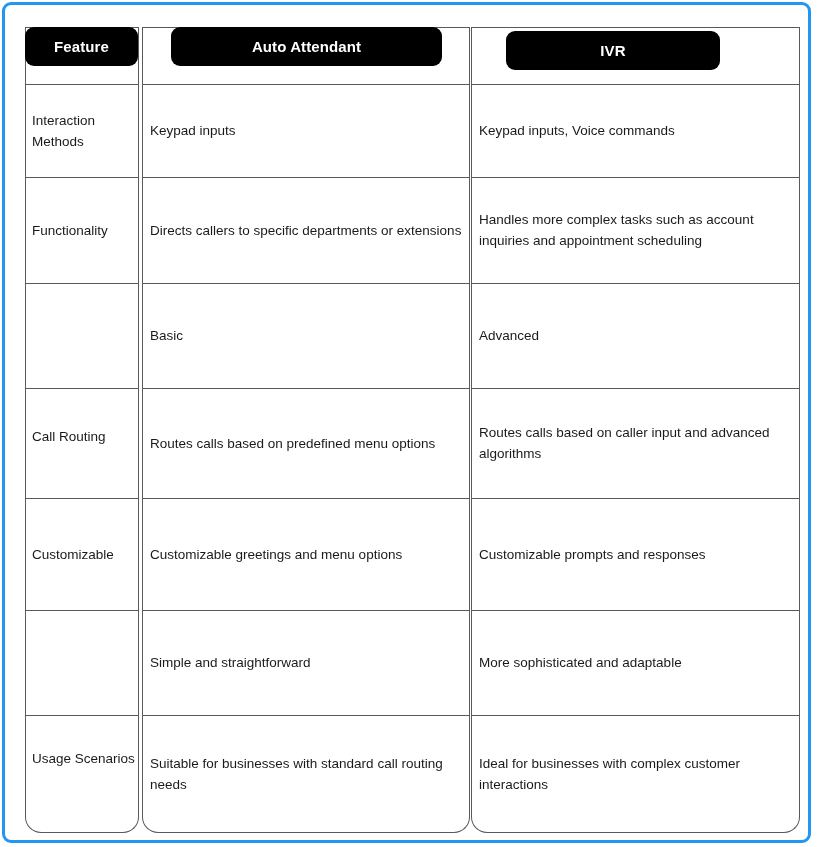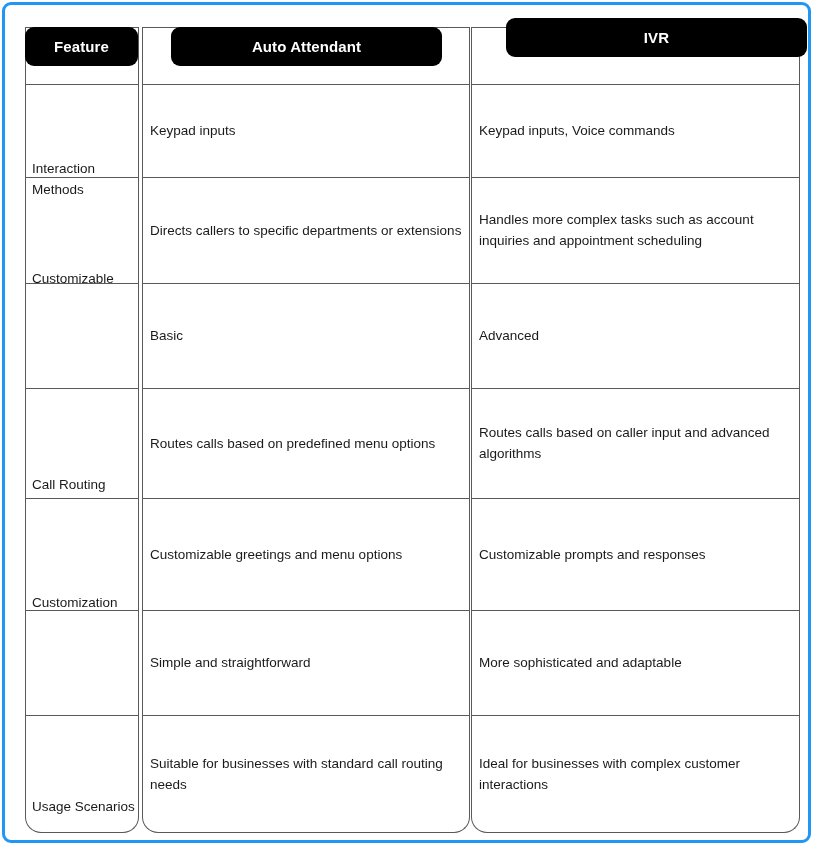--- a/index.html
+++ b/index.html
@@ -81,61 +81,61 @@
     font-weight: bold;
     font-size: 15px;
     display: flex;
     align-items: center;
     justify-content: center;
     letter-spacing: 0.1px;
     white-space: nowrap;
   }
   .pill-feature   { left: 20px;  top: 22px; width: 113px; }
   .pill-attendant { left: 166px; top: 22px; width: 271px; }
-  .pill-ivr       { left: 501px; top: 13px; width: 301px; }
+  .pill-ivr       { left: 501px; top: 26px; width: 214px; }
 
   
   .cell {
     position: absolute;
     box-sizing: border-box;
     font-size: 13.5px;
     line-height: 21px;
     color: #1a1a1a;
     display: flex;
     align-items: center;
   }
-  .cell-feature   { left: 6px;  width: 104px; margin-top: 48px; }
+  .cell-feature   { left: 6px;  width: 104px; }
   .cell-body      { left: 7px;  width: 312px; }
 
   .cell span { display: block; }
 </style>
 </head>
 <body>
 
 <div class="canvas">
 
   <div class="table-wrap">
 
     <div class="col col-feature">
         <div class="rowline" style="top: 57px;"></div>
         <div class="cell cell-feature" style="top: 57px; height: 93px;">
           <span>Interaction Methods</span>
         </div>
         <div class="rowline" style="top: 150px;"></div>
         <div class="cell cell-feature" style="top: 150px; height: 106px;">
-          <span>Customizable</span>
+          <span>Functionality</span>
         </div>
         <div class="rowline" style="top: 256px;"></div>
         <div class="rowline" style="top: 361px;"></div>
         <div class="cell cell-feature" style="top: 354px; height: 110px;">
           <span>Call Routing</span>
         </div>
         <div class="rowline" style="top: 471px;"></div>
         <div class="cell cell-feature" style="top: 471px; height: 112px;">
-          <span>Customization</span>
+          <span>Customizable</span>
         </div>
         <div class="rowline" style="top: 583px;"></div>
         <div class="rowline" style="top: 688px;"></div>
         <div class="cell cell-feature" style="top: 672px; height: 118px;">
           <span>Usage Scenarios</span>
         </div>
       </div>
     <div class="col col-ivr">
         <div class="rowline" style="top: 57px;"></div>
         <div class="cell cell-body" style="top: 57px; height: 93px;">

